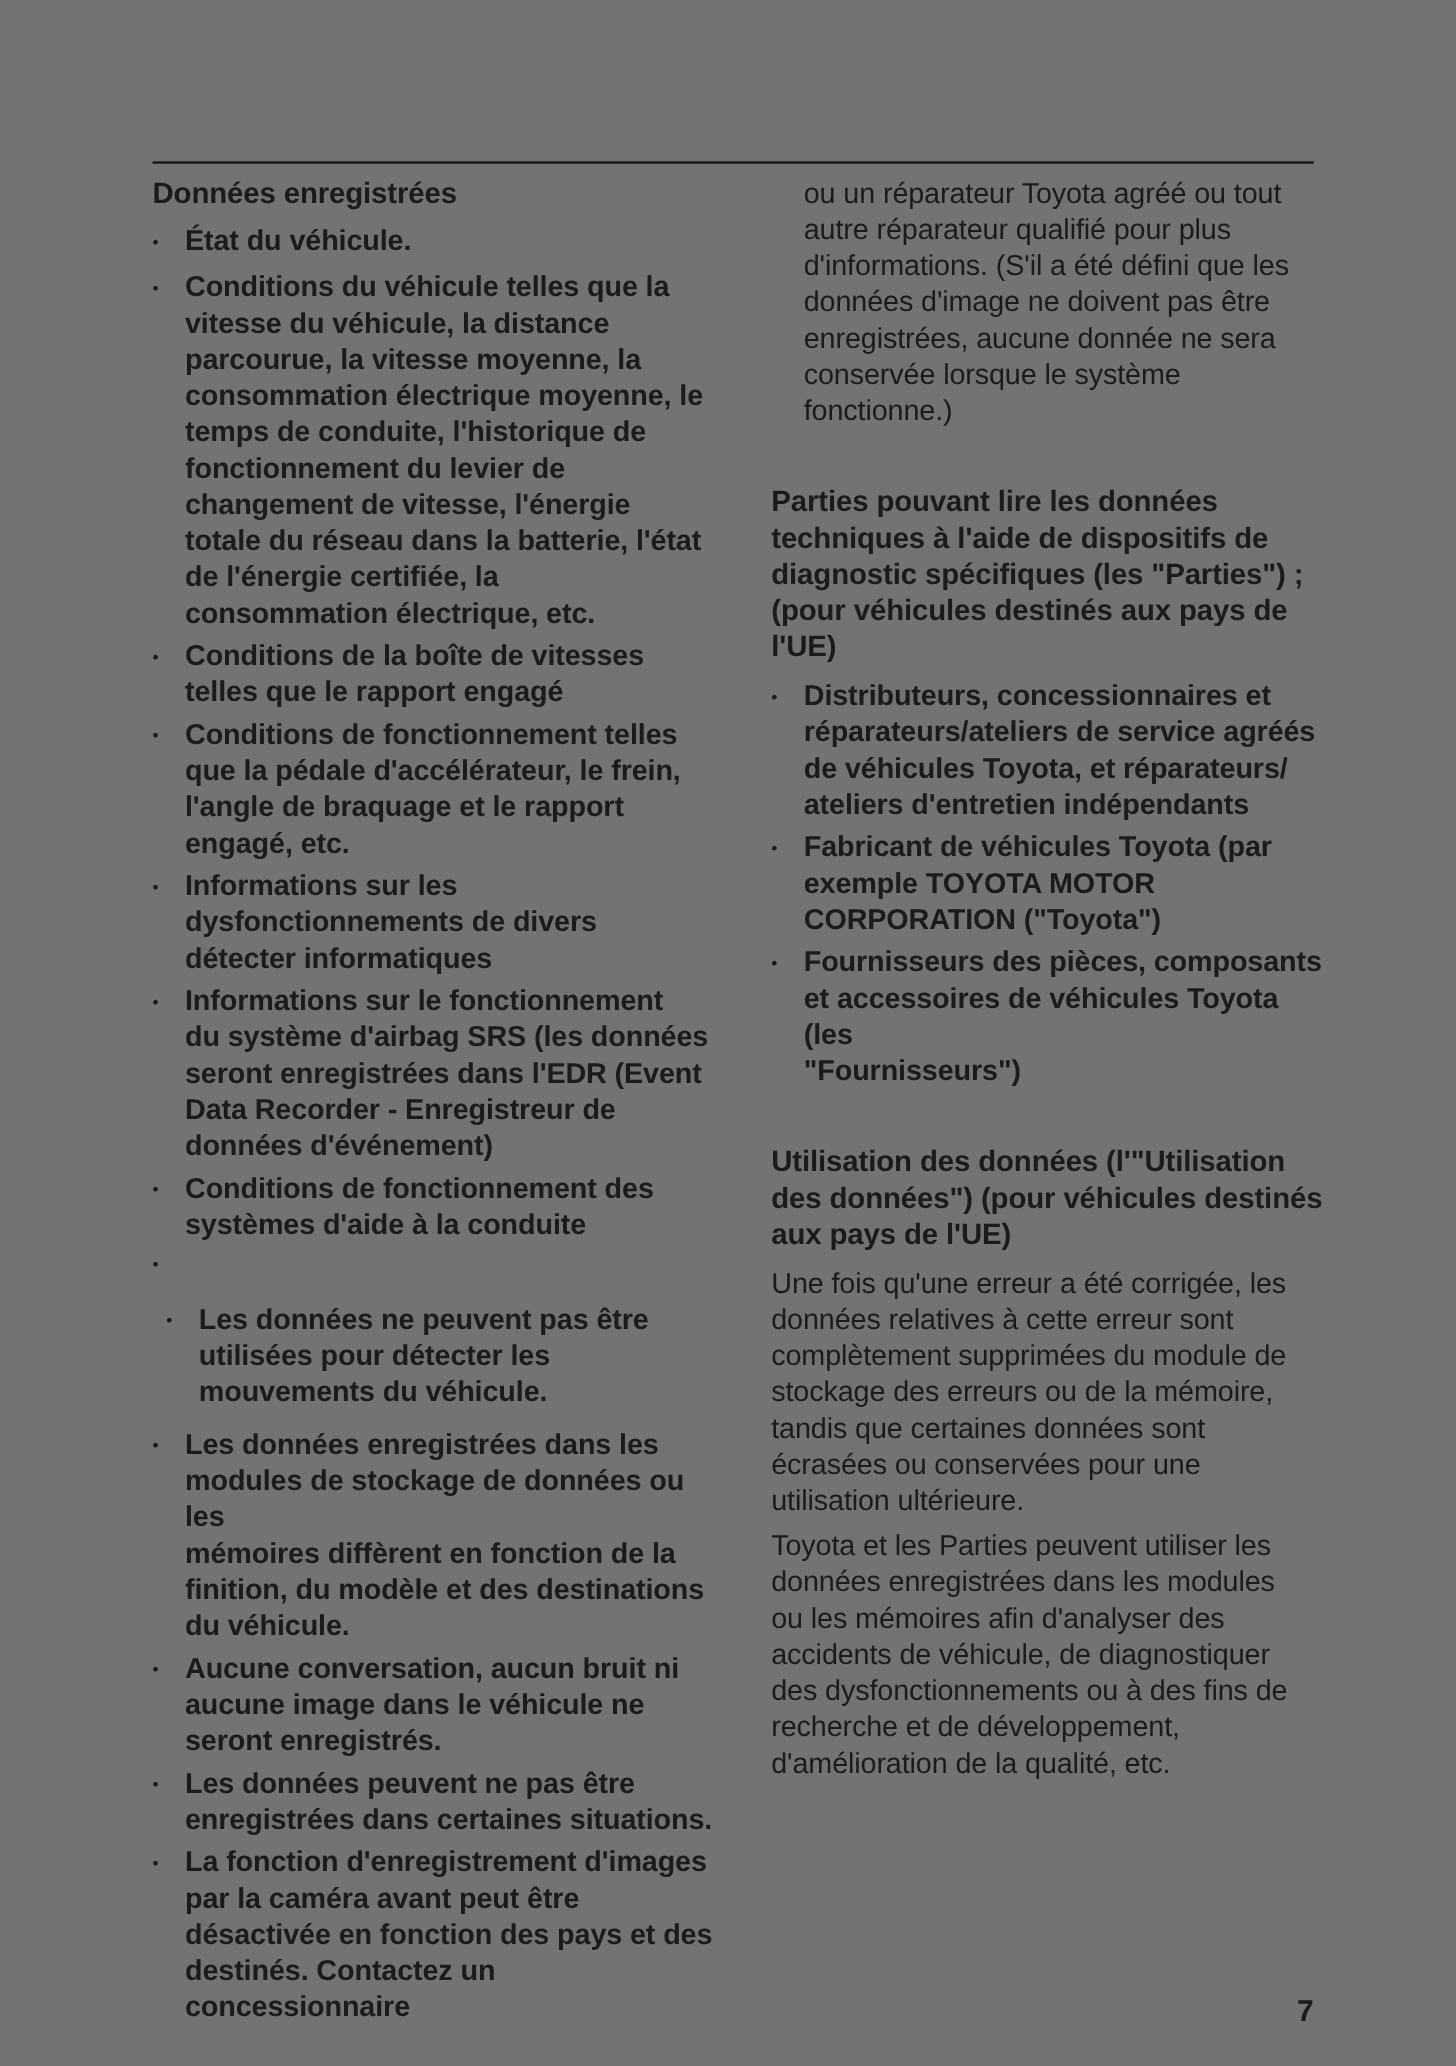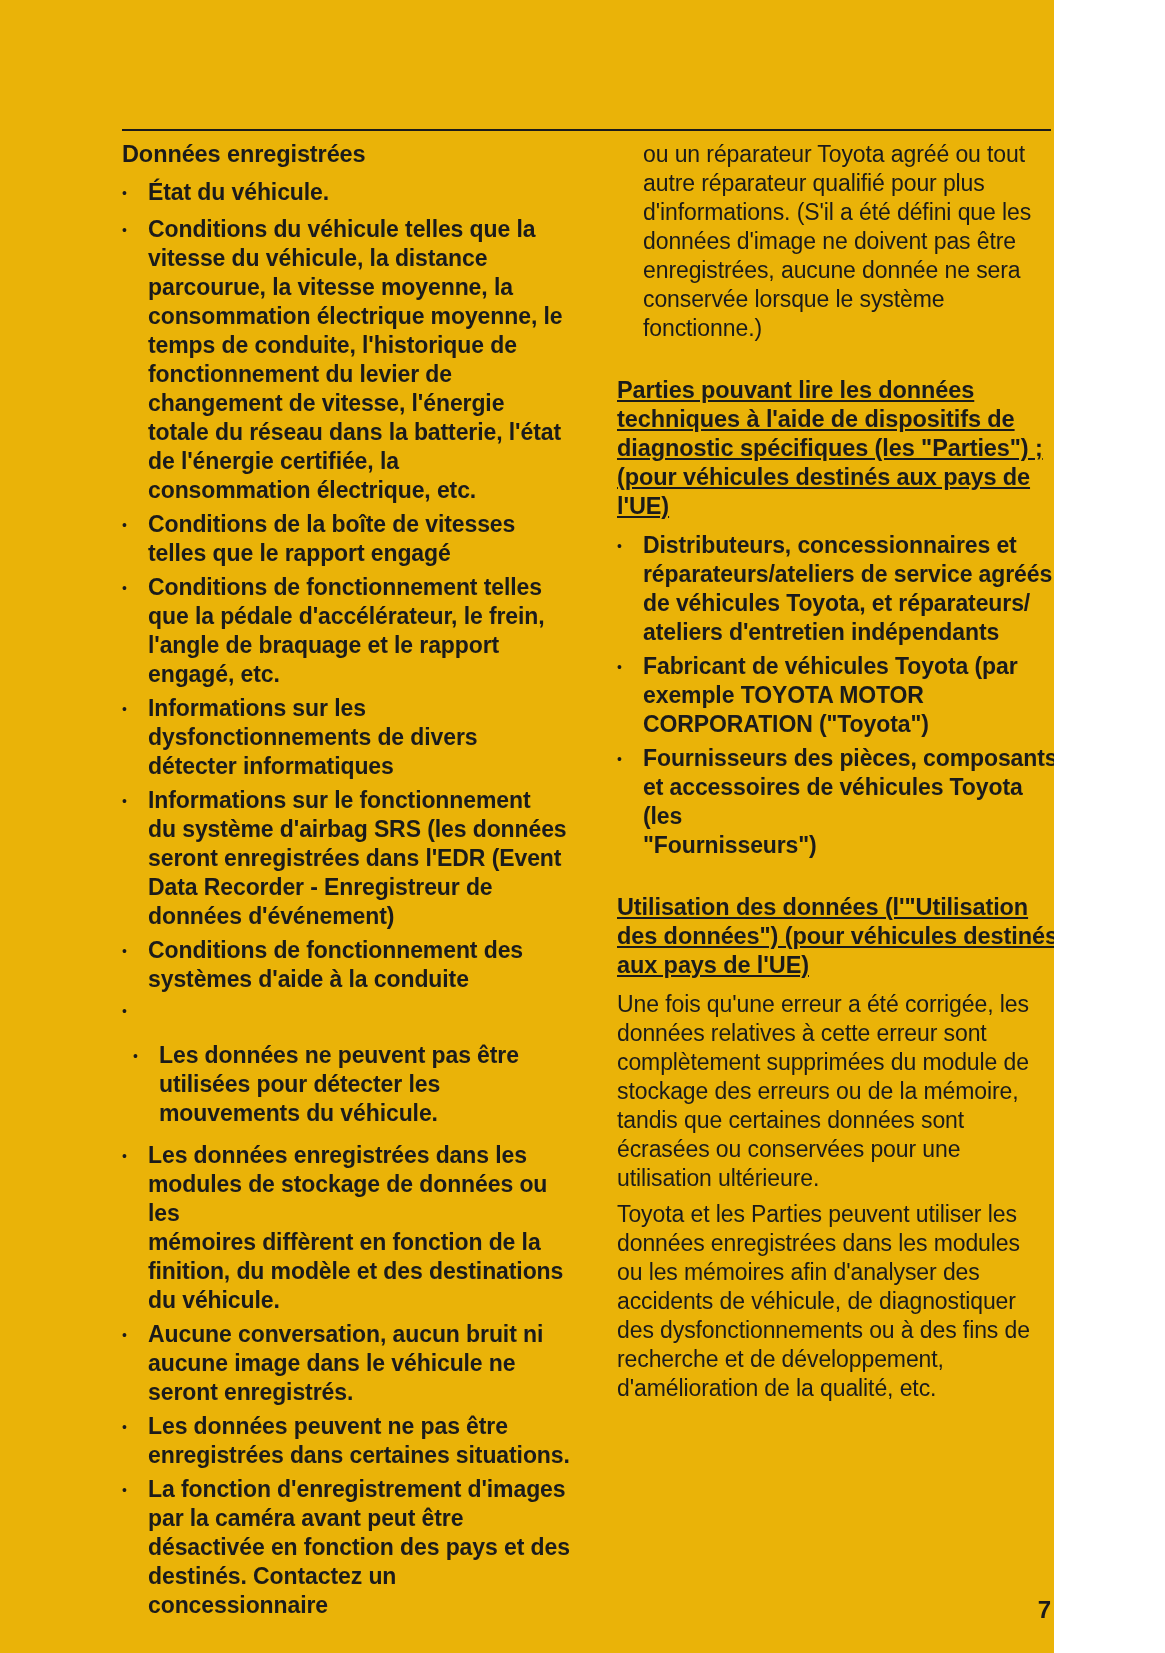--- a/index.html
+++ b/index.html
@@ -2,23 +2,23 @@
 <html lang="fr"><head>
 <meta charset="utf-8">
 <style>
   html, body {
     margin: 0;
     padding: 0;
     background: #ffffff;
   }
   .page {
     position: relative;
-    width: 1054px;
+    width: 1165px;
     height: 1653px;
-    background: #eab308;
+    background: #737373;
     font-family: "Liberation Sans", sans-serif;
     color: #1b1b1b;
     overflow: hidden;
   }
   .top-rule {
     position: absolute;
     left: 122px;
     top: 129px;
     width: 929px;
     height: 2px;
@@ -39,23 +39,22 @@
   .col-left  { width: 455px; }
   .col-right { width: 445px; }
 
   .heading {
     font-size: 23.5px;
     font-weight: bold;
     margin: 0 0 9px 0;
     white-space: pre-line;
   }
   .heading.mid {
-    margin-top: 33px;
+    margin-top: 44px;
     margin-bottom: 10px;
-    text-decoration: underline;
   }
   .para {
     margin: 0 0 7px 0;
     white-space: pre-line;
   }
   .bullet {
     display: flex;
     align-items: baseline;
     margin: 0 0 5px 0;
   }

